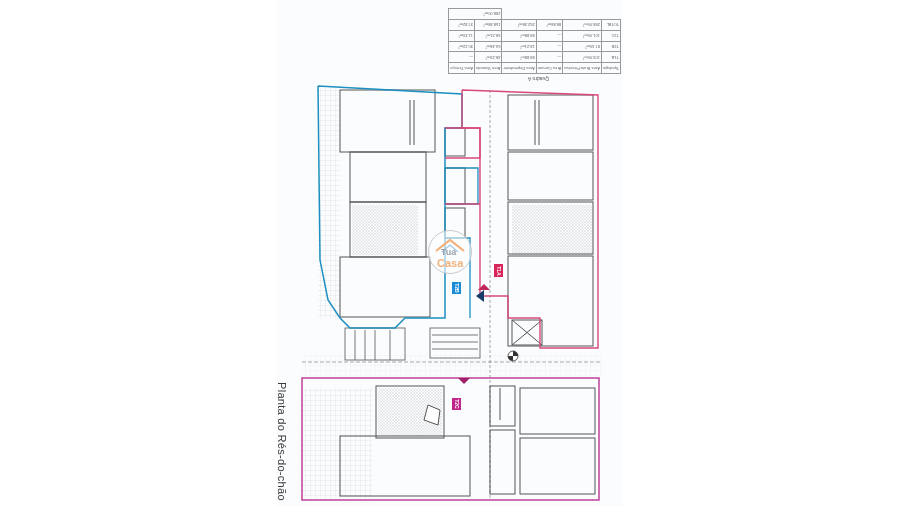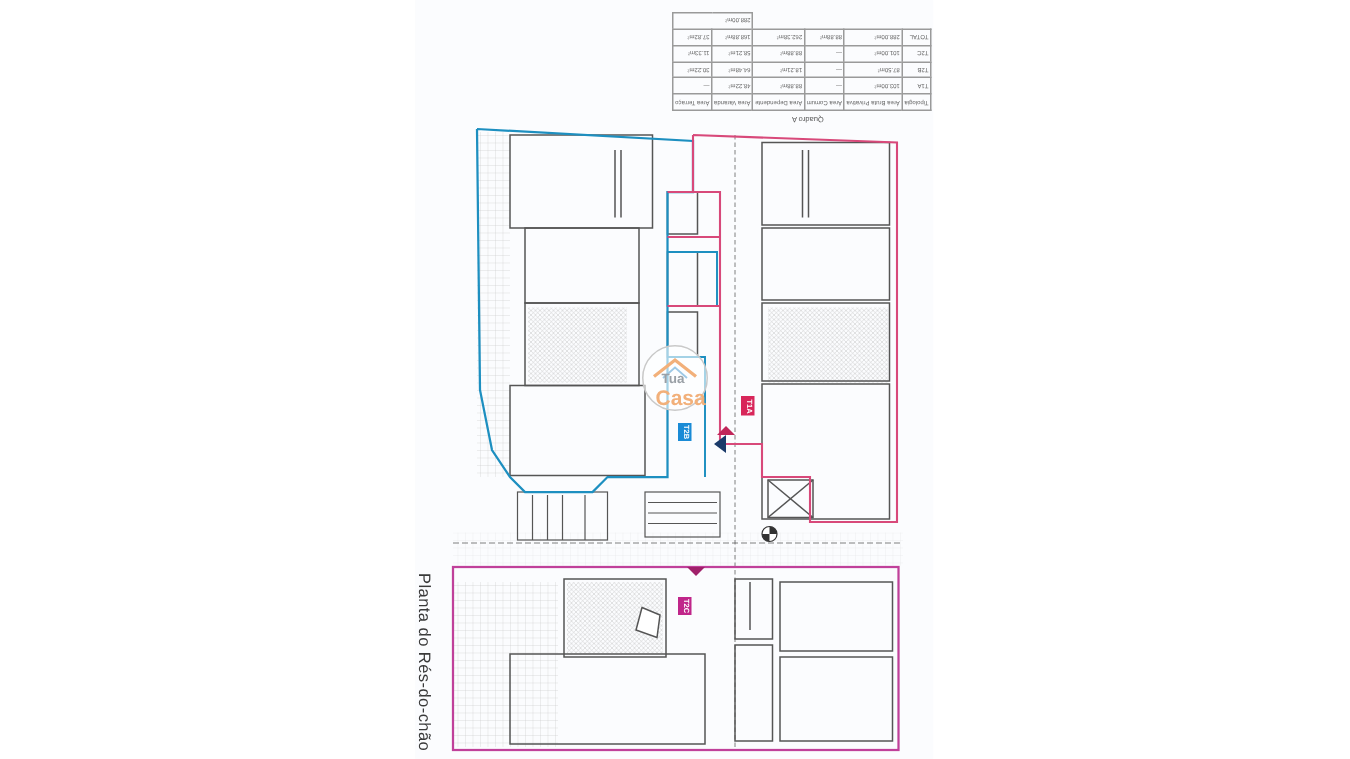--- a/index.html
+++ b/index.html
@@ -12,21 +12,21 @@
   .tbl table{border-collapse:collapse;width:100%;height:100%;}
   .tbl td{border:0.6px solid #9a9a9a;padding:0 1px;white-space:nowrap;overflow:hidden;}
   .tbl-caption{position:absolute;left:528px;top:76px;transform:rotate(180deg);font-size:5px;color:#555;}
   .badge{position:absolute;font-size:5px;font-weight:bold;color:#fff;display:flex;align-items:center;justify-content:center;}
   .badge.red{background:#d8265a;}
   .badge.blue{background:#1a8bd6;}
   .badge.mag{background:#c0268a;}
   .logo{position:absolute;left:428px;top:230px;width:42px;height:42px;border-radius:50%;border:1px solid #c9c9c9;background:rgba(255,255,255,0.6);}
   .logo .roof{position:absolute;left:6px;top:7px;width:30px;height:16px;}
   .logo .t1{position:absolute;left:12px;top:16px;font-size:9px;color:#9aa0a6;font-weight:bold;}
-  .logo .t2{position:absolute;left:8px;top:26px;font-size:14px;color:#f2b07a;font-weight:bold;text-align:right;}
+  .logo .t2{position:absolute;left:8px;top:26px;font-size:11px;color:#f2b07a;font-weight:bold;text-align:right;}
 </style>
 </head>
 <body>
 
 <div class="page"></div>
 
 <svg class="plan" viewBox="0 0 900 506" xmlns="http://www.w3.org/2000/svg">
   <defs>
     <pattern id="grid" width="5" height="5" patternUnits="userSpaceOnUse">
       <path d="M5 0 L0 0 0 5" fill="none" stroke="#b8b8b8" stroke-width="0.4"></path>

